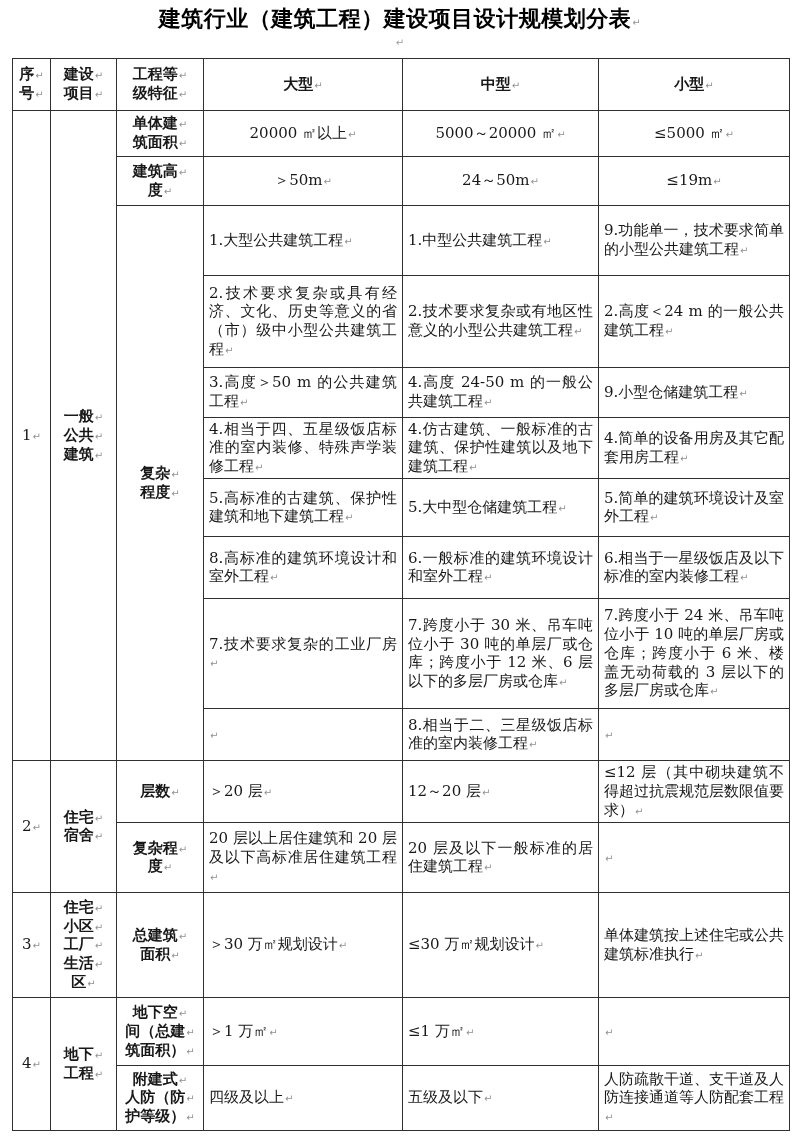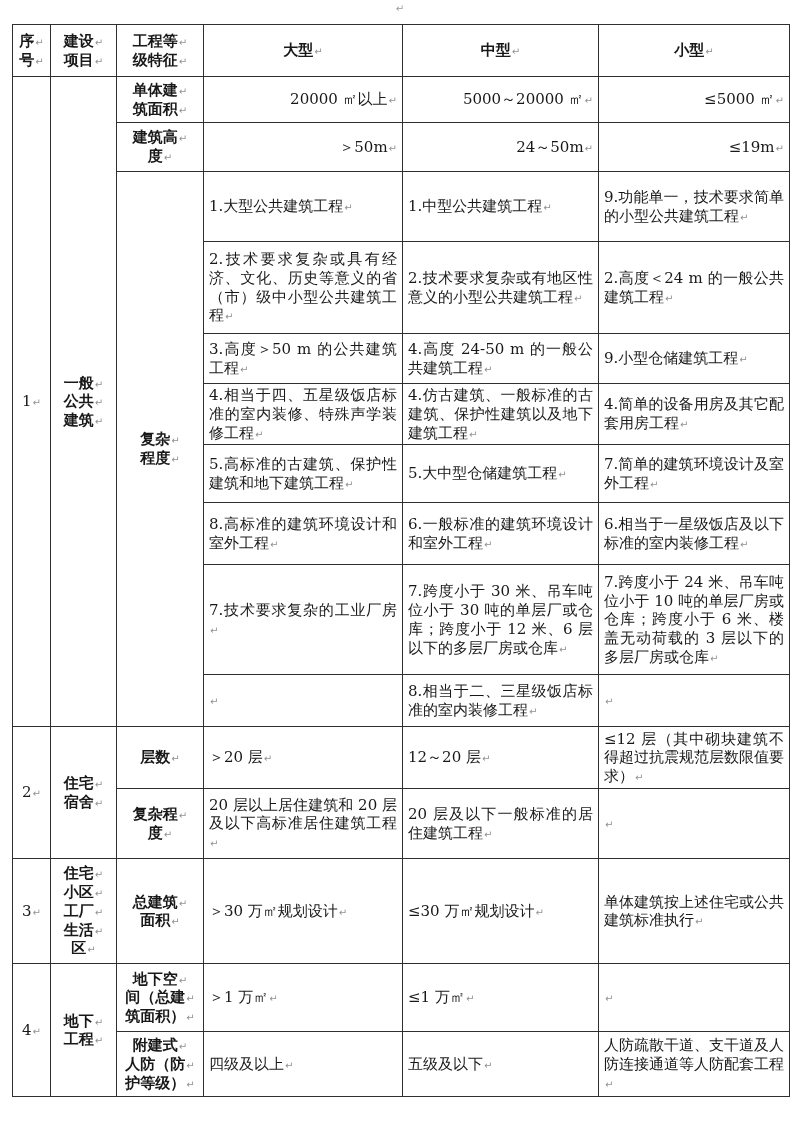--- a/index.html
+++ b/index.html
@@ -28,37 +28,38 @@
   
   th,.lbl{
     font-weight:bold;text-align:center;
     font-family:"DejaVu Sans","Liberation Sans",sans-serif;
     padding:2px 2px;
   }
   
   .val{
     font-family:"DejaVu Serif","Liberation Serif",serif;font-weight:normal;
   }
-  .c{text-align:right;}
+  .c{text-align:center;}
   .l{text-align:left;text-align:justify;}
   .seq{
     text-align:center;font-family:"DejaVu Serif","Liberation Serif",serif;
     font-weight:normal;
   }
   .line{min-height:14px;}
   .line::after{
     content:"↵";color:#929292;font-size:10px;margin-left:1px;
     font-family:"DejaVu Sans",sans-serif;font-weight:normal;
   }
 </style>
 </head>
 <body>
 
 <div class="page">
 
+  <div class="doc-title"><div class="line">建筑行业（建筑工程）建设项目设计规模划分表</div></div>
   <div class="para-gap"></div>
 
   <table class="scale-table">
     <colgroup>
       <col style="width:38px">
         <col style="width:66px">
         <col style="width:87px">
       <col style="width:199px">
         <col style="width:196px">
         <col style="width:191px">
@@ -176,21 +177,21 @@
           </td>
     </tr>
     <tr style="height:58px">
       <td class="val l">
             <div class="line">5.高标准的古建筑、保护性建筑和地下建筑工程</div>
           </td>
       <td class="val l">
             <div class="line">5.大中型仓储建筑工程</div>
           </td>
       <td class="val l">
-            <div class="line">7.简单的建筑环境设计及室外工程</div>
+            <div class="line">5.简单的建筑环境设计及室外工程</div>
           </td>
     </tr>
     <tr style="height:62px">
       <td class="val l">
             <div class="line">8.高标准的建筑环境设计和室外工程</div>
           </td>
       <td class="val l">
             <div class="line">6.一般标准的建筑环境设计和室外工程</div>
           </td>
       <td class="val l">

